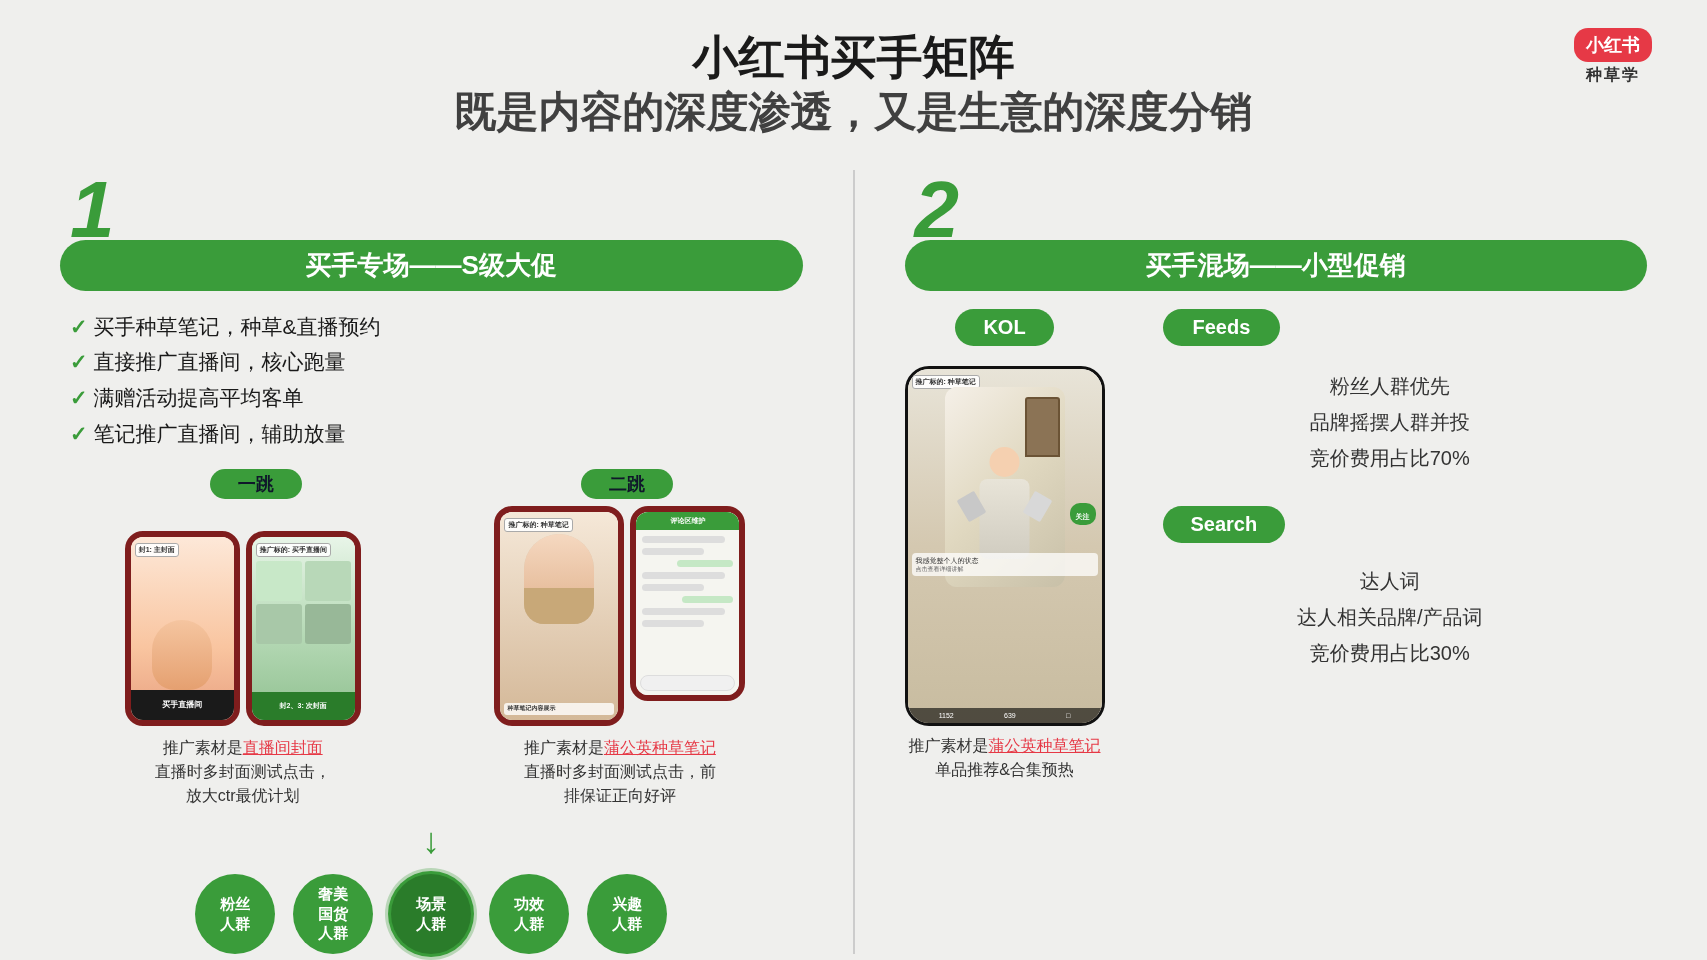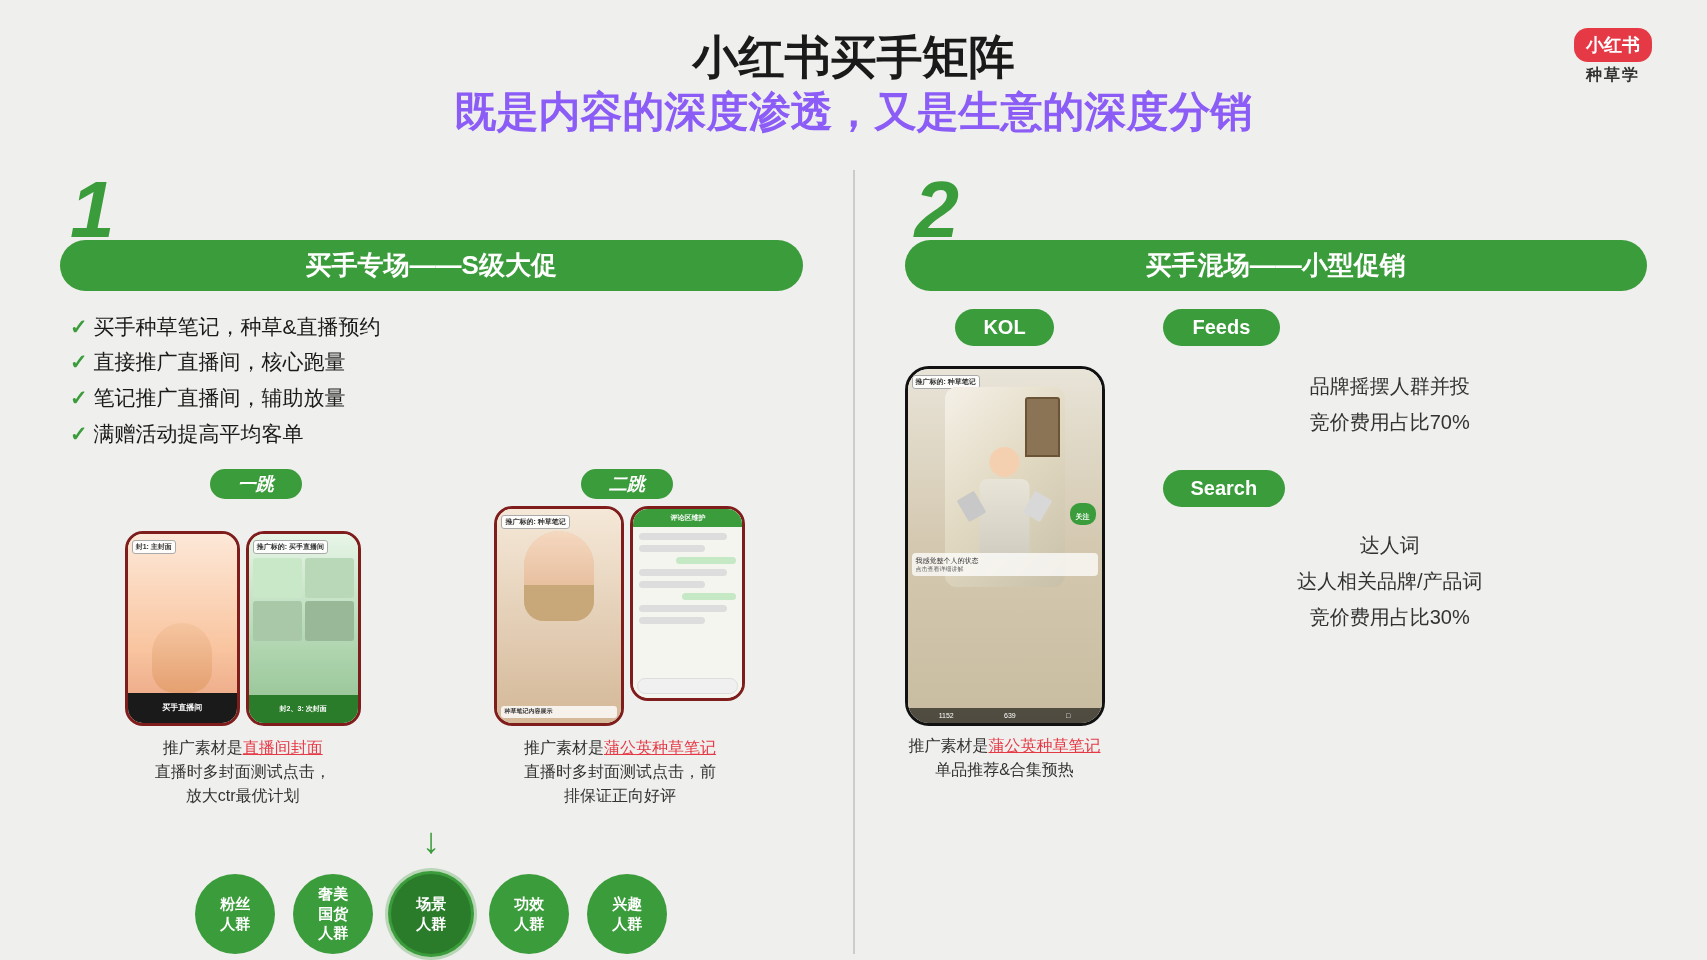--- a/index.html
+++ b/index.html
@@ -27,21 +27,21 @@
     }
     .header-title {
       font-size: 46px;
       font-weight: 900;
       color: #1a1a1a;
       line-height: 1.2;
     }
     .header-subtitle {
       font-size: 42px;
       font-weight: 900;
-      color: #8b5cf6;
+      color: #404040;
       line-height: 1.3;
     }
 
     
     .logo {
       position: absolute;
       top: 28px;
       right: 55px;
       display: flex;
       flex-direction: column;
@@ -118,26 +118,25 @@
 
     
     .jump-row {
       display: flex;
       gap: 20px;
       margin-bottom: 10px;
       padding-left: 20px;
     }
     .jump-label {
       background: #3a9c3a;
-      color: #ffffff;
+      color: #0f172a;
       border-radius: 20px;
       padding: 5px 28px;
       font-size: 18px;
       font-weight: 600;
-      font-style: italic;
     }
 
     
     .phones-row {
       display: flex;
       gap: 12px;
       margin-bottom: 12px;
       align-items: flex-end;
     }
 
@@ -150,21 +149,21 @@
     }
 
     .phone-pair {
       display: flex;
       gap: 6px;
       margin-bottom: 10px;
     }
 
     .phone-mockup {
       border-radius: 18px;
-      border: 3px solid #7f1d1d;
+      border: 6px solid #7f1d1d;
       overflow: hidden;
       background: #fff;
       position: relative;
     }
     .phone-medium {
       width: 115px;
       height: 195px;
     }
     .phone-large {
       width: 130px;
@@ -396,22 +395,22 @@
 
   <div class="content-area">
 
     <div class="col">
       <div class="section-num">1</div>
       <div class="section-header">买手专场——S级大促</div>
 
       <ul class="bullet-list">
         <li>买手种草笔记，种草&amp;直播预约</li>
         <li>直接推广直播间，核心跑量</li>
+        <li>满赠活动提高平均客单</li>
         <li>笔记推广直播间，辅助放量</li>
-        <li>满赠活动提高平均客单</li>
       </ul>
 
       <div class="jump-row">
         <div style="flex:1; text-align:center;">
           <span class="jump-label">一跳</span>
         </div>
         <div style="flex:1; text-align:center;">
           <span class="jump-label">二跳</span>
         </div>
       </div>
@@ -574,20 +573,21 @@
           </div>
         </div>
 
         <div class="right-text-section feeds-search-block">
 
           <div style="margin-bottom:30px;">
             <div style="margin-bottom:10px;">
               <span class="feed-label">Feeds</span>
             </div>
             <div class="feeds-text">
+              <div>粉丝人群优先</div>
               <div>品牌摇摆人群并投</div>
               <div>竞价费用占比70%</div>
             </div>
           </div>
 
           <div>
             <div style="margin-bottom:10px;margin-top:8px;">
               <span class="search-label">Search</span>
             </div>
             <div class="search-text">

